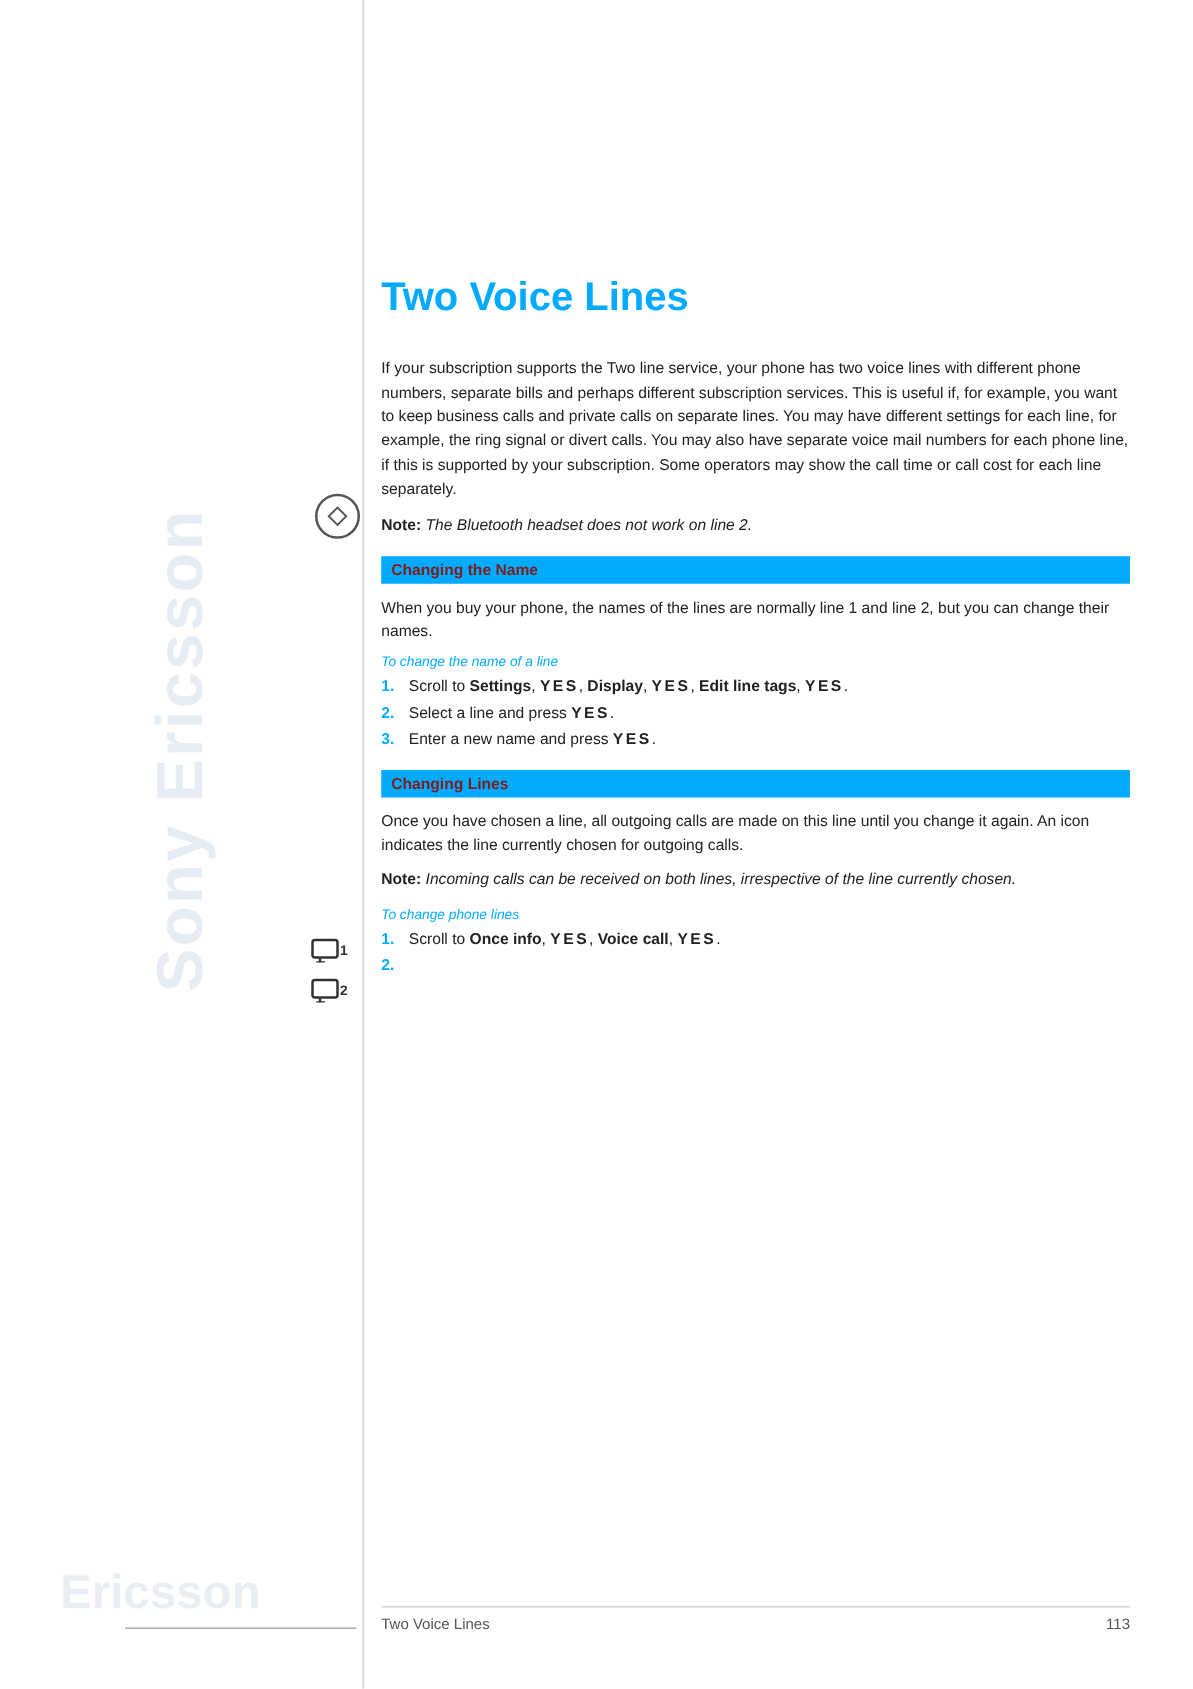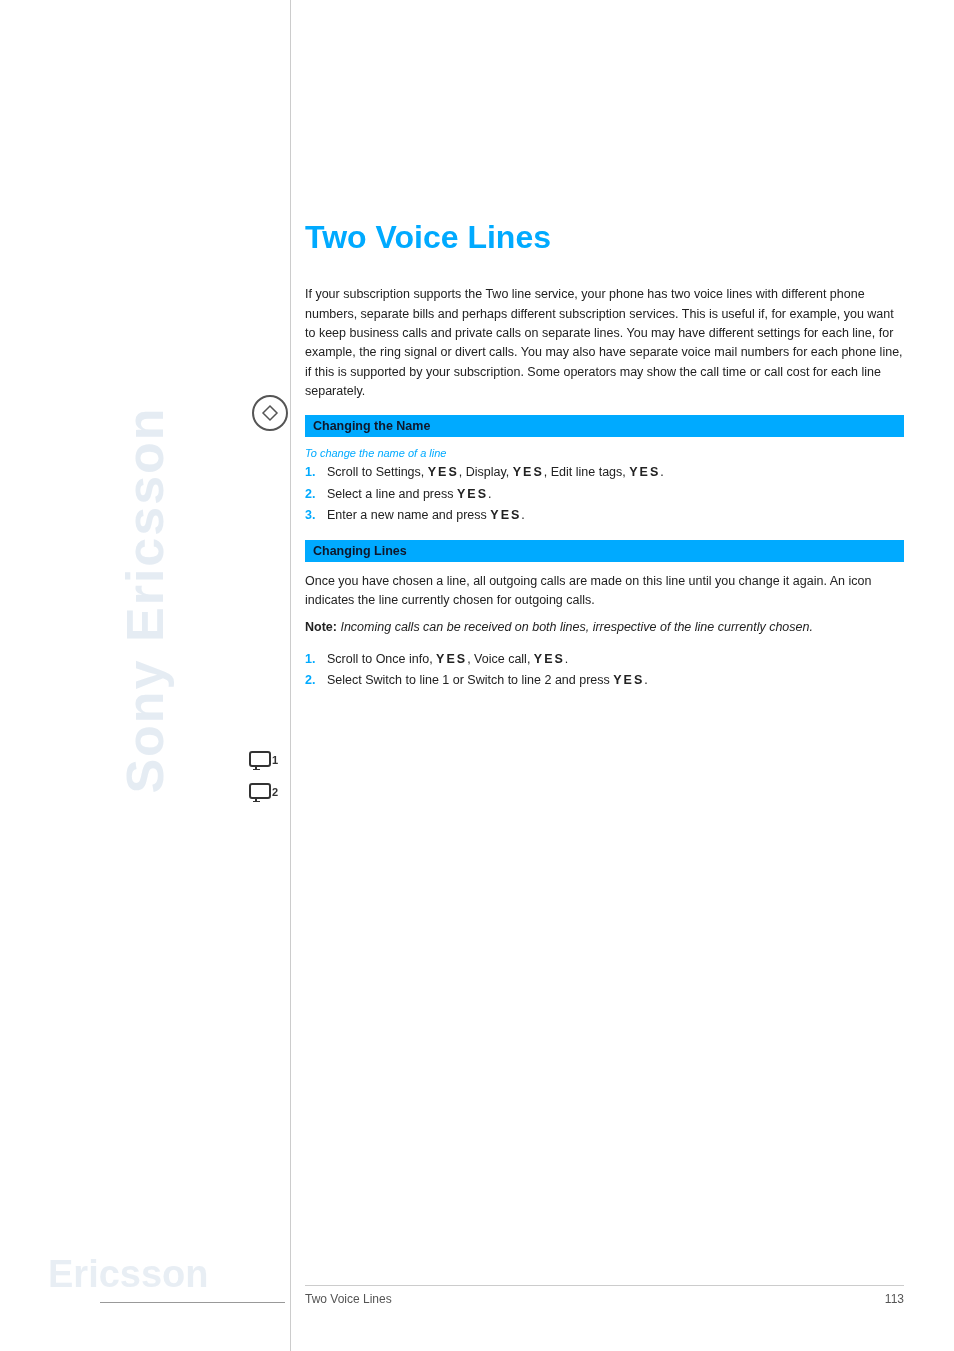--- a/index.html
+++ b/index.html
@@ -96,21 +96,21 @@
       font-weight: bold;
     }
 
     .note-line .italic {
       font-style: italic;
     }
 
     
     .section-header {
       background: #00aaff;
-      color: #0f172a;
+      color: #7f1d1d;
       font-weight: bold;
       font-size: 12.5px;
       padding: 4px 8px;
       margin-bottom: 10px;
       margin-top: 14px;
     }
 
     .section-body {
       font-size: 12.5px;
       line-height: 1.55;
@@ -142,21 +142,21 @@
       gap: 6px;
     }
 
     .num-list li .num {
       color: #00aaff;
       font-weight: bold;
       min-width: 16px;
     }
 
     .num-list li .bold {
-      font-weight: normal;
+      font-weight: bold;
     }
 
     .num-list li .spaced {
       letter-spacing: 2px;
       font-weight: bold;
       text-align: center;
     }
 
     
     .footer {
@@ -230,25 +230,32 @@
   </div>
 
   <div class="content">
 
     <h1 class="page-title">Two Voice Lines</h1>
 
     <p class="body-text">
       If your subscription supports the <span class="bold">Two line service</span>, your phone has two voice lines with different phone numbers, separate bills and perhaps different subscription services. This is useful if, for example, you want to keep business calls and private calls on separate lines. You may have different settings for each line, for example, the ring signal or divert calls. You may also have separate voice mail numbers for each phone line, if this is supported by your subscription. Some operators may show the call time or call cost for each line separately.
     </p>
 
+    <p class="note-line">
+      <span class="bold">Note:</span>
+      <span class="italic"> The Bluetooth headset does not work on line 2.</span>
+    </p>
 
     <div class="section-header">
       <span>Changing the Name</span>
     </div>
 
+    <p class="section-body">
+      When you buy your phone, the names of the lines are normally line 1 and line 2, but you can change their names.
+    </p>
 
     <p class="sub-heading">To change the name of a line</p>
 
     <ol class="num-list">
       <li>
         <span class="num">1.</span>
         <span>Scroll to <span class="bold">Settings</span>, <span class="spaced">YES</span>, <span class="bold">Display</span>, <span class="spaced">YES</span>, <span class="bold">Edit line tags</span>, <span class="spaced">YES</span>.</span>
       </li>
       <li>
         <span class="num">2.</span>
@@ -266,29 +273,29 @@
 
     <p class="section-body">
       Once you have chosen a line, all outgoing calls are made on this line until you change it again. An icon indicates the line currently chosen for outgoing calls.
     </p>
 
     <p class="note-line">
       <span class="bold">Note:</span>
       <span class="italic"> Incoming calls can be received on both lines, irrespective of the line currently chosen.</span>
     </p>
 
+    <p class="sub-heading">To change phone lines</p>
 
     <ol class="num-list">
       <li>
         <span class="num">1.</span>
         <span>Scroll to <span class="bold">Once info</span>, <span class="spaced">YES</span>, <span class="bold">Voice call</span>, <span class="spaced">YES</span>.</span>
       </li>
       <li>
         <span class="num">2.</span>
-        <span>Select <span class="bold">Switch to line 1</span> or <span class="bold">Switch to line 2</span> and press <span class="spaced">YES</span>.</span>
       </li>
     </ol>
 
   </div>
 
   <div class="footer">
     <span>Two Voice Lines</span>
     <span>113</span>
   </div>
 

